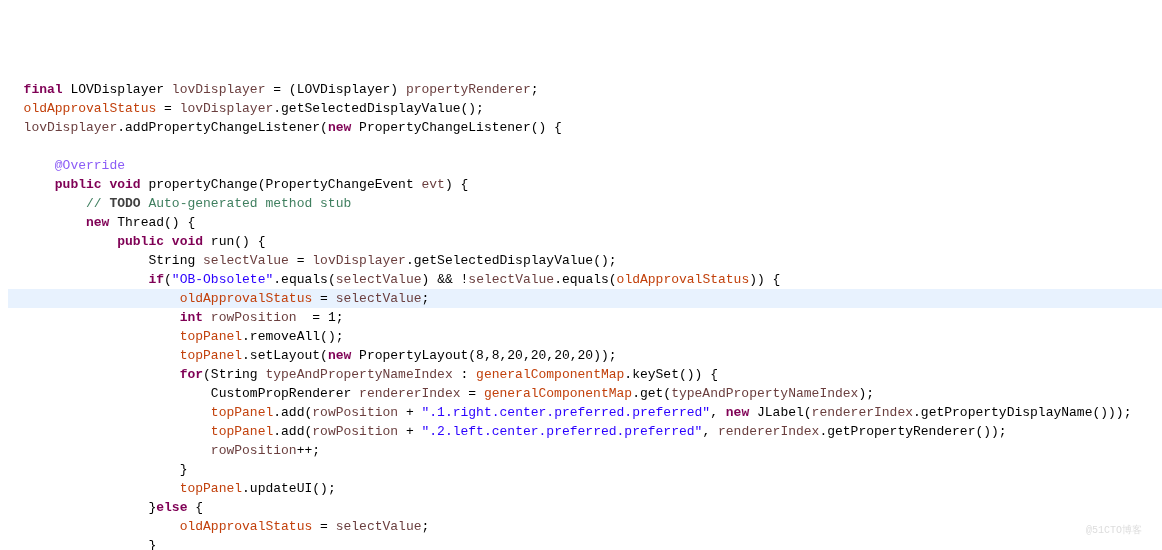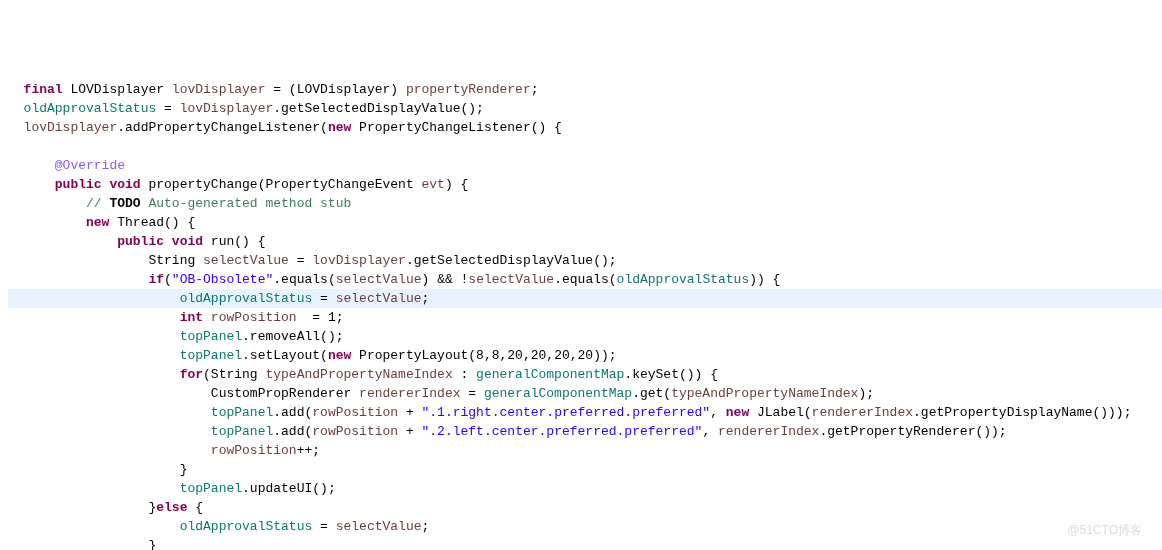--- a/index.html
+++ b/index.html
@@ -14,31 +14,31 @@
       white-space: pre;
       color: #000000;
       padding-left: 8px;
       padding-top: 4px;
     }
     .line { display: block; }
     .highlighted { background: #e8f2fe; width: 100%; }
     .kw { color: #7f0055; font-weight: bold; }
     .str { color: #2a00ff; }
     .comment { color: #3f7f5f; }
-    .comment-tag { color: #000000; font-weight: bold; }
+    .comment-tag { color: #404040; font-weight: bold; }
     .annotation { color: #8b5cf6; }
-    .field { color: #0f766e; }
+    .field { color: #c2410c; }
     .local { color: #6a3e3e; }
     .watermark {
       position: absolute;
       right: 20px;
       bottom: 10px;
       color: #dddddd;
-      font-family: Liberation Sans, sans-serif;
-      font-size: 12px;
+      font-family: Liberation Mono, monospace;
+      font-size: 10px;
     }
   </style>
 </head>
 <body>
 
 
 
 <div><span class="line">  <span class="kw">final</span><span> LOVDisplayer </span><span class="local">lovDisplayer</span><span> = (LOVDisplayer) </span><span class="local">propertyRenderer</span><span>;</span></span><span class="line">  <span class="field">oldApprovalStatus</span><span> = </span><span class="local">lovDisplayer</span><span>.getSelectedDisplayValue();</span></span><span class="line">  <span class="local">lovDisplayer</span><span>.addPropertyChangeListener(</span><span class="kw">new</span><span> PropertyChangeListener() {</span></span><span class="line"> </span><span class="line">      <span class="annotation">@Override</span></span><span class="line">      <span class="kw">public</span><span class="kw"> void</span><span> propertyChange(PropertyChangeEvent </span><span class="local">evt</span><span>) {</span></span><span class="line">          <span class="comment">// </span><span class="comment-tag">TODO</span><span class="comment"> Auto-generated method stub</span></span><span class="line">          <span class="kw">new</span><span> Thread() {</span></span><span class="line">              <span class="kw">public</span><span class="kw"> void</span><span> run() {</span></span><span class="line">                  <span>String </span><span class="local">selectValue</span><span> = </span><span class="local">lovDisplayer</span><span>.getSelectedDisplayValue();</span></span><span class="line">                  <span class="kw">if</span><span>(</span><span class="str">"OB-Obsolete"</span><span>.equals(</span><span class="local">selectValue</span><span>) &amp;&amp; !</span><span class="local">selectValue</span><span>.equals(</span><span class="field">oldApprovalStatus</span><span>)) {</span></span><span class="line highlighted">                      <span class="field">oldApprovalStatus</span><span> = </span><span class="local">selectValue</span><span>;</span></span><span class="line">                      <span class="kw">int</span><span class="local"> rowPosition</span><span>  = 1;</span></span><span class="line">                      <span class="field">topPanel</span><span>.removeAll();</span></span><span class="line">                      <span class="field">topPanel</span><span>.setLayout(</span><span class="kw">new</span><span> PropertyLayout(8,8,20,20,20,20));</span></span><span class="line">                      <span class="kw">for</span><span>(String </span><span class="local">typeAndPropertyNameIndex</span><span> : </span><span class="field">generalComponentMap</span><span>.keySet()) {</span></span><span class="line">                          <span>CustomPropRenderer </span><span class="local">rendererIndex</span><span> = </span><span class="field">generalComponentMap</span><span>.get(</span><span class="local">typeAndPropertyNameIndex</span><span>);</span></span><span class="line">                          <span class="field">topPanel</span><span>.add(</span><span class="local">rowPosition</span><span> + </span><span class="str">".1.right.center.preferred.preferred"</span><span>, </span><span class="kw">new</span><span> JLabel(</span><span class="local">rendererIndex</span><span>.getPropertyDisplayName()));</span></span><span class="line">                          <span class="field">topPanel</span><span>.add(</span><span class="local">rowPosition</span><span> + </span><span class="str">".2.left.center.preferred.preferred"</span><span>, </span><span class="local">rendererIndex</span><span>.getPropertyRenderer());</span></span><span class="line">                          <span class="local">rowPosition</span><span>++;</span></span><span class="line">                      <span>}</span></span><span class="line">                      <span class="field">topPanel</span><span>.updateUI();</span></span><span class="line">                  <span>}</span><span class="kw">else</span><span> {</span></span><span class="line">                      <span class="field">oldApprovalStatus</span><span> = </span><span class="local">selectValue</span><span>;</span></span><span class="line">                  <span>}</span></span></div>
 
 <div class="watermark">@51CTO博客</div>

